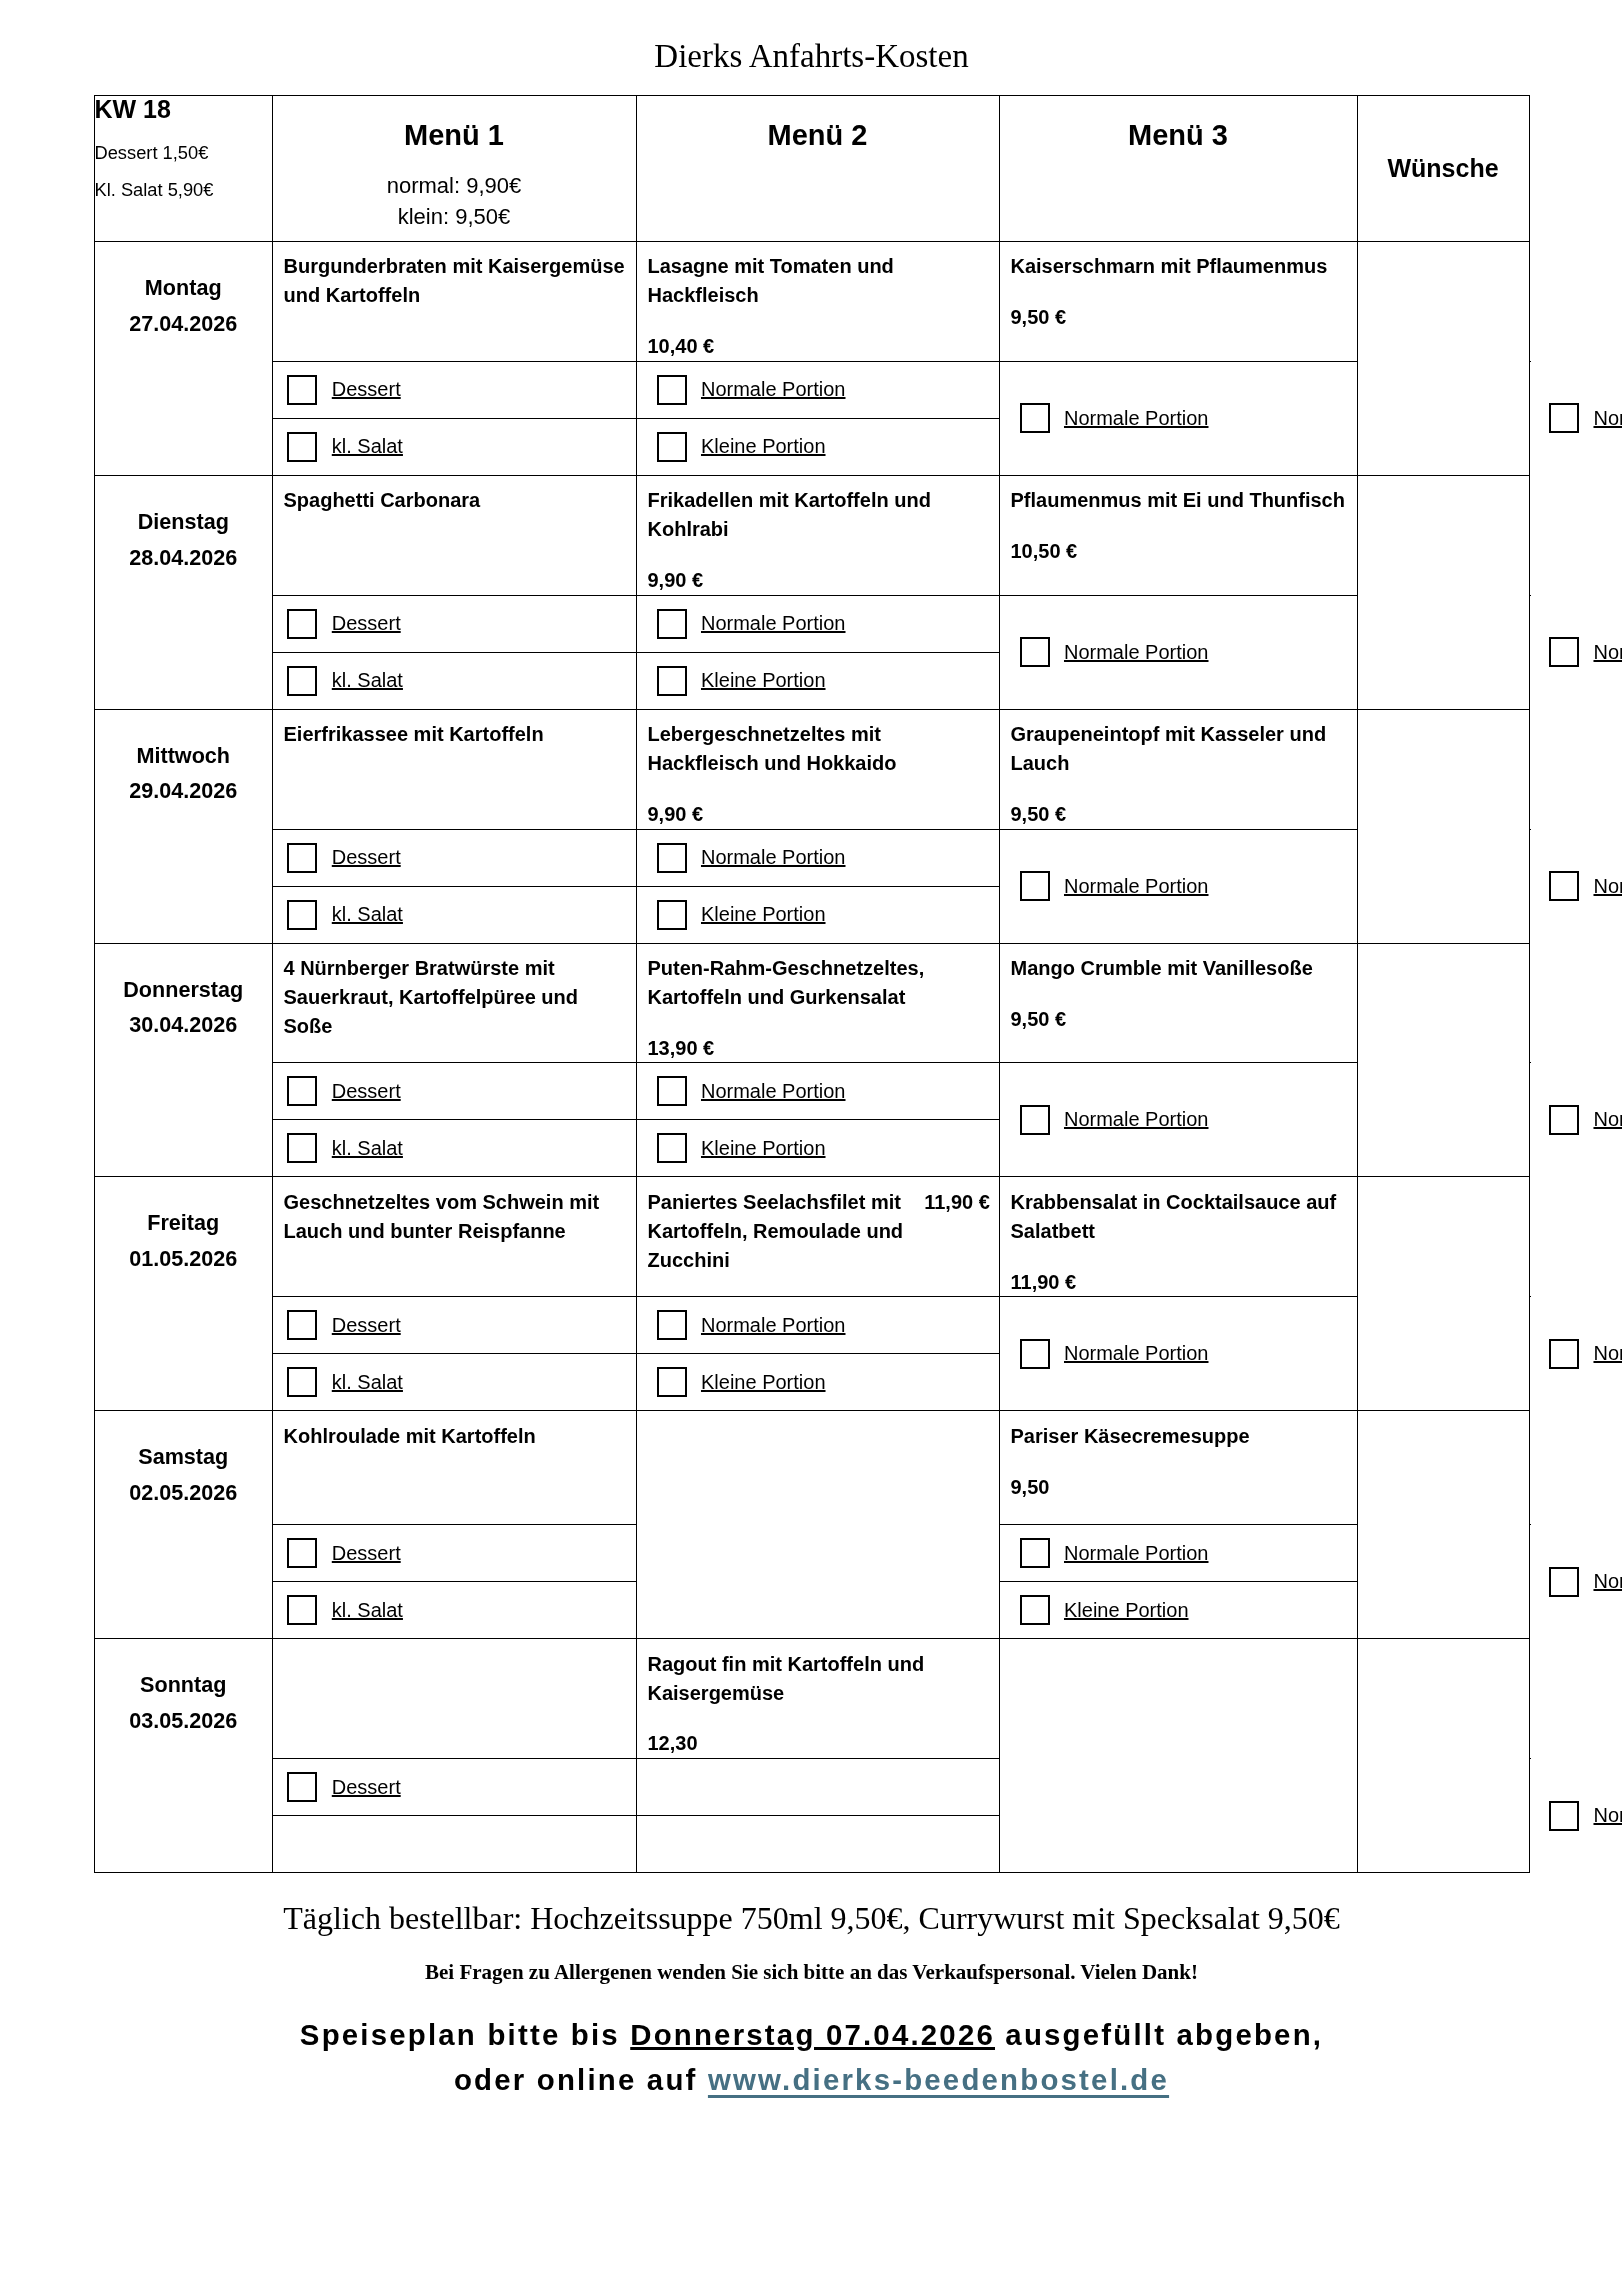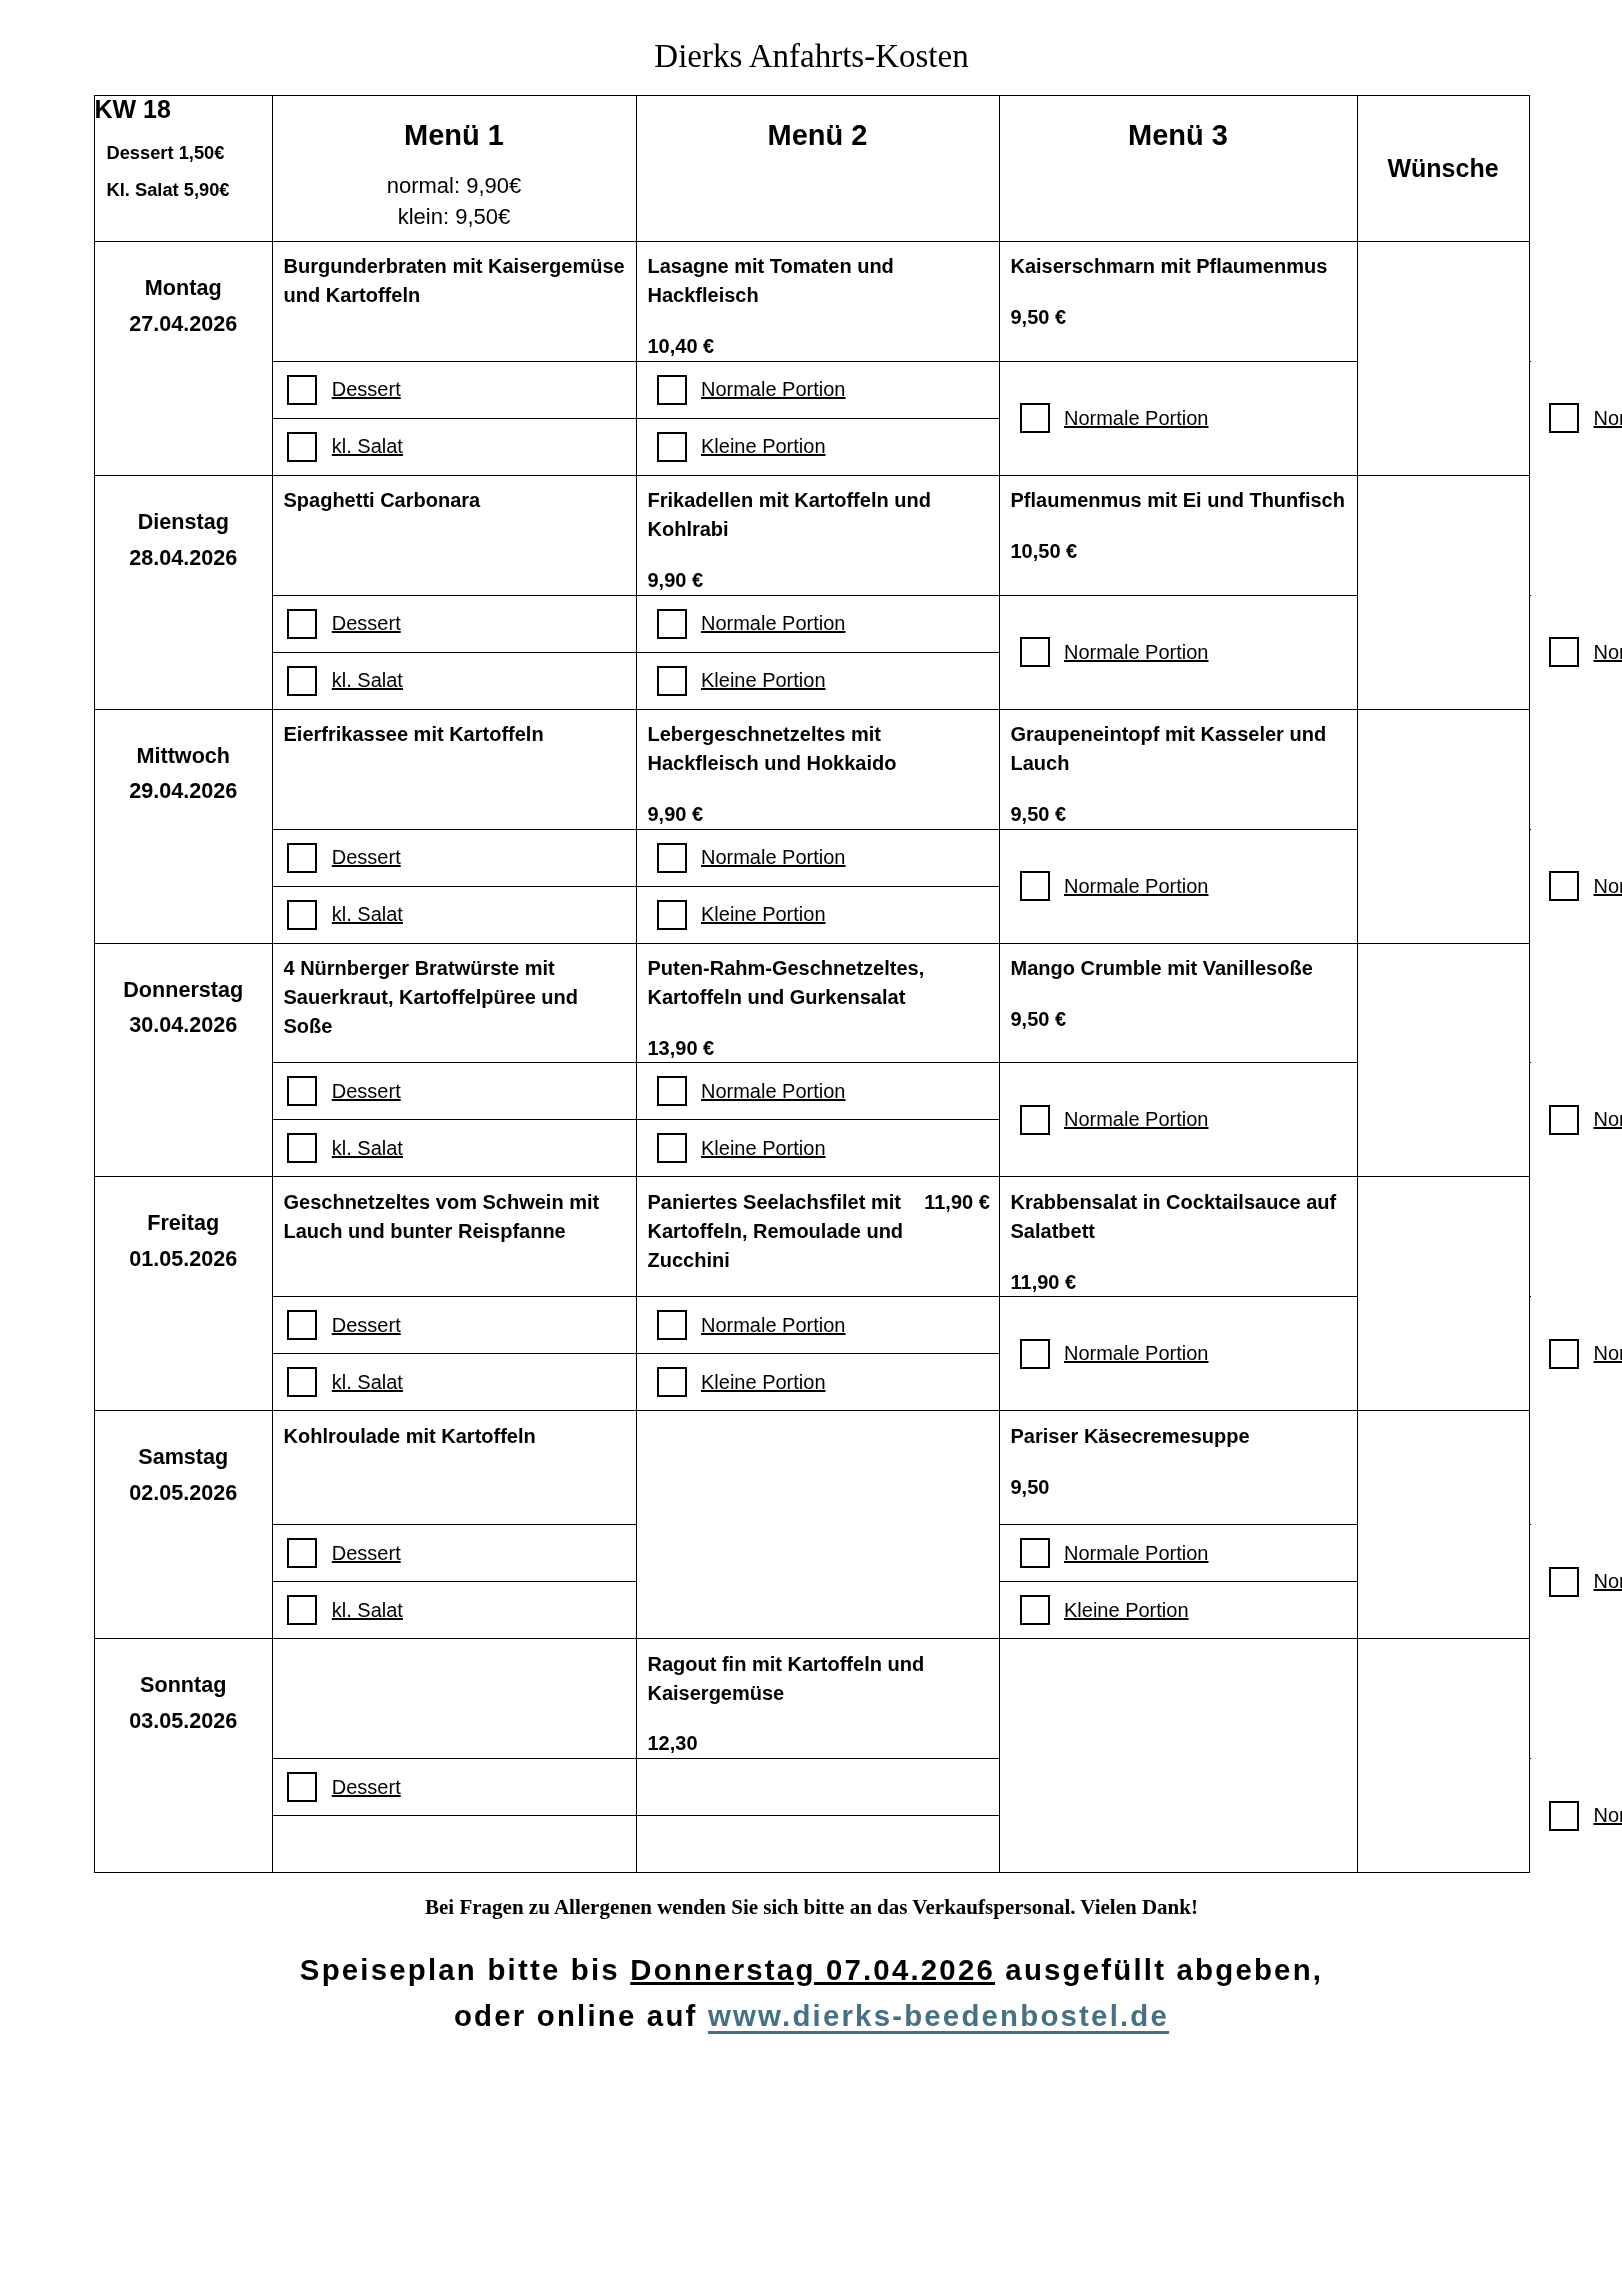--- a/index.html
+++ b/index.html
@@ -70,24 +70,23 @@
   .hdr-day {
     padding: 9.2px 10.5px 6.5px 10.5px;
   }
   .hdr-kw {
     font-size: 25px;
     font-weight: bold;
     line-height: 1.1;
   }
   .hdr-small {
     font-size: 18.3px;
-    font-weight: bold;
+    font-weight: normal;
     line-height: 1.1;
     margin-top: 19.6px;
-    padding-left: 12px;
   }
   .hdr-small.second { margin-top: 17px; }
 
   .hdr-menu {
     text-align: center;
   }
   .hdr-menu-title {
     font-size: 29px;
     font-weight: bold;
     margin-top: 23.6px;
@@ -715,20 +714,21 @@
                 </tr>
               </tbody>
             </table>
           </td>
         </tr>
 
     </tbody>
   </table>
 
   <div class="footer">
+    <div class="foot-daily">Täglich bestellbar: Hochzeitssuppe 750ml 9,50€, Currywurst mit Specksalat 9,50€</div>
     <div class="foot-allergen">Bei Fragen zu Allergenen wenden Sie sich bitte an das Verkaufspersonal. Vielen Dank!</div>
     <div class="foot-deadline">
       <span>Speiseplan bitte bis </span><span class="u">Donnerstag 07.04.2026</span><span> ausgefüllt abgeben,</span>
     </div>
     <div class="foot-online">
       <span>oder online auf </span><span class="url" style="color: rgb(70, 112, 131); text-decoration-color: rgb(70, 112, 131);">www.dierks-beedenbostel.de</span>
     </div>
   </div>
 
 </div>

